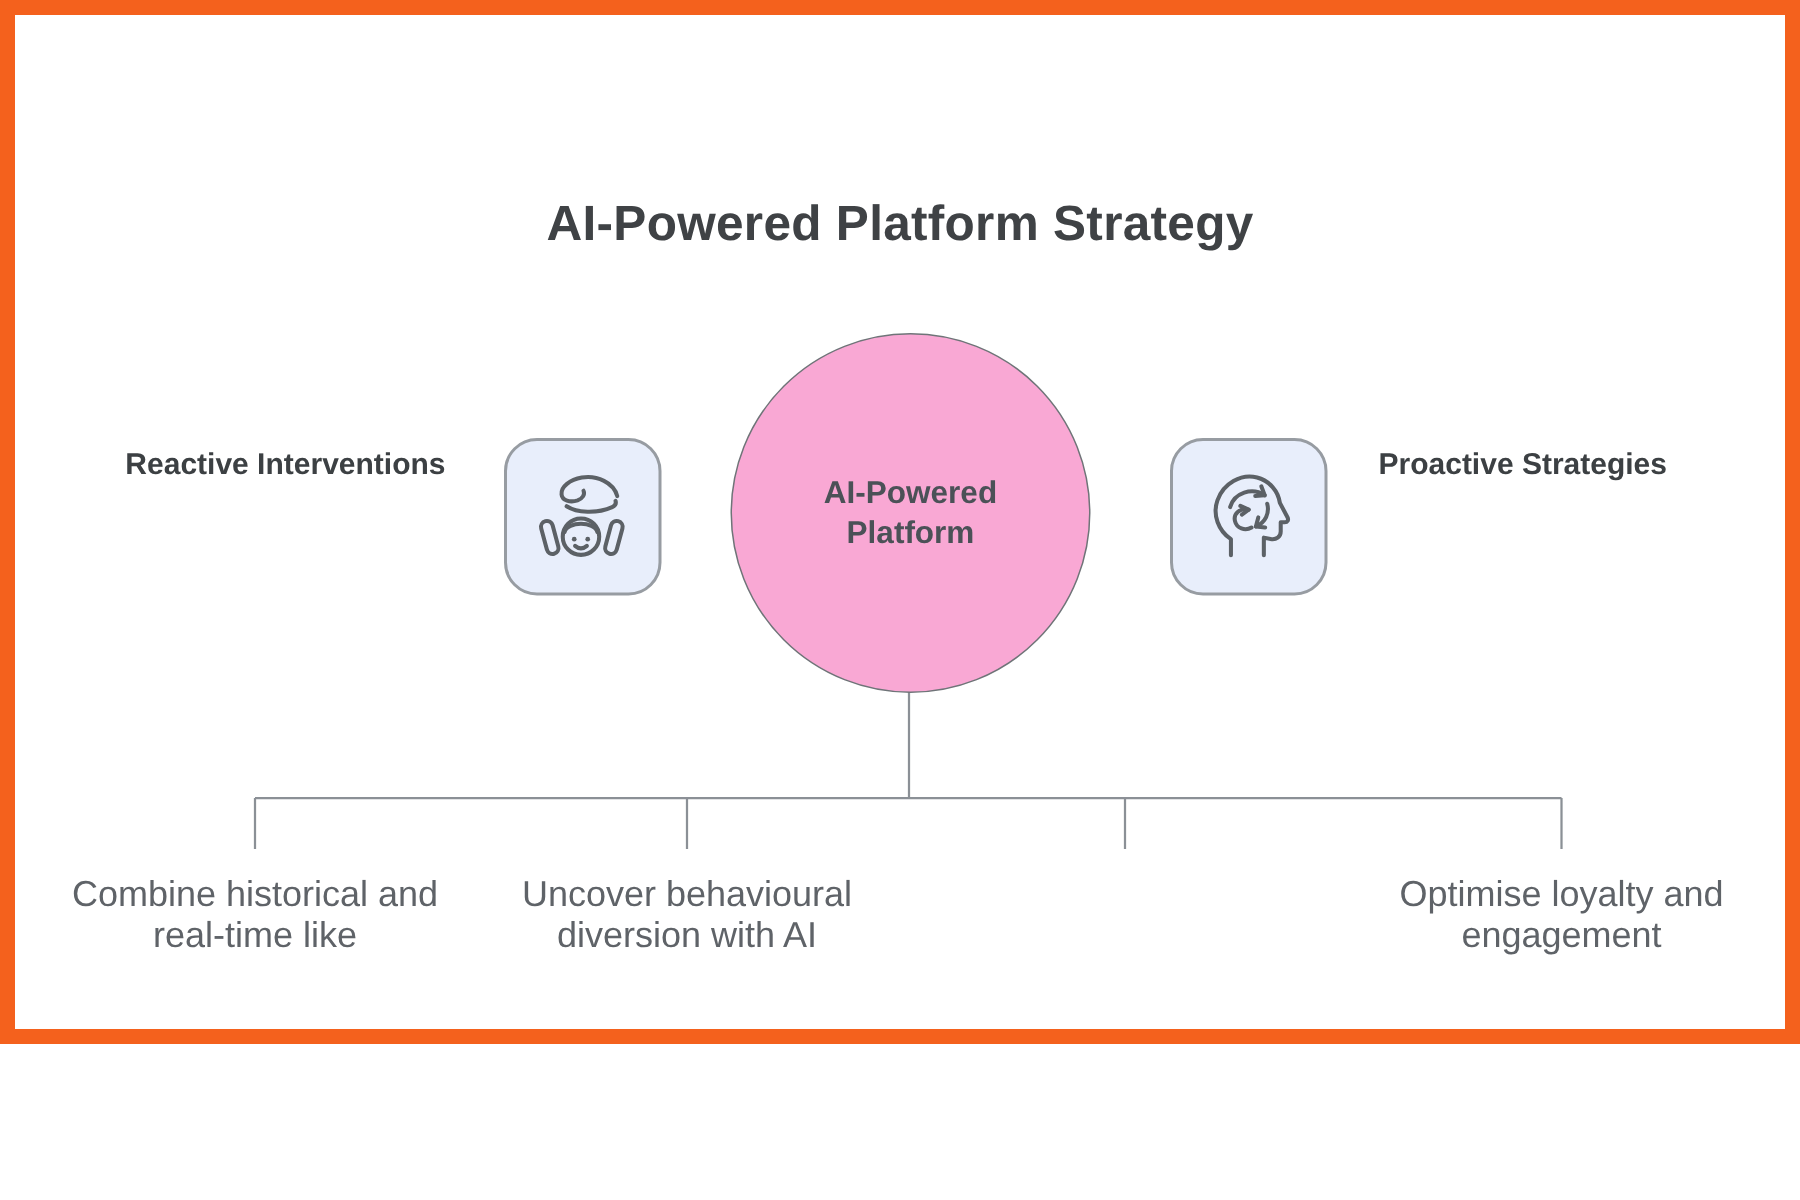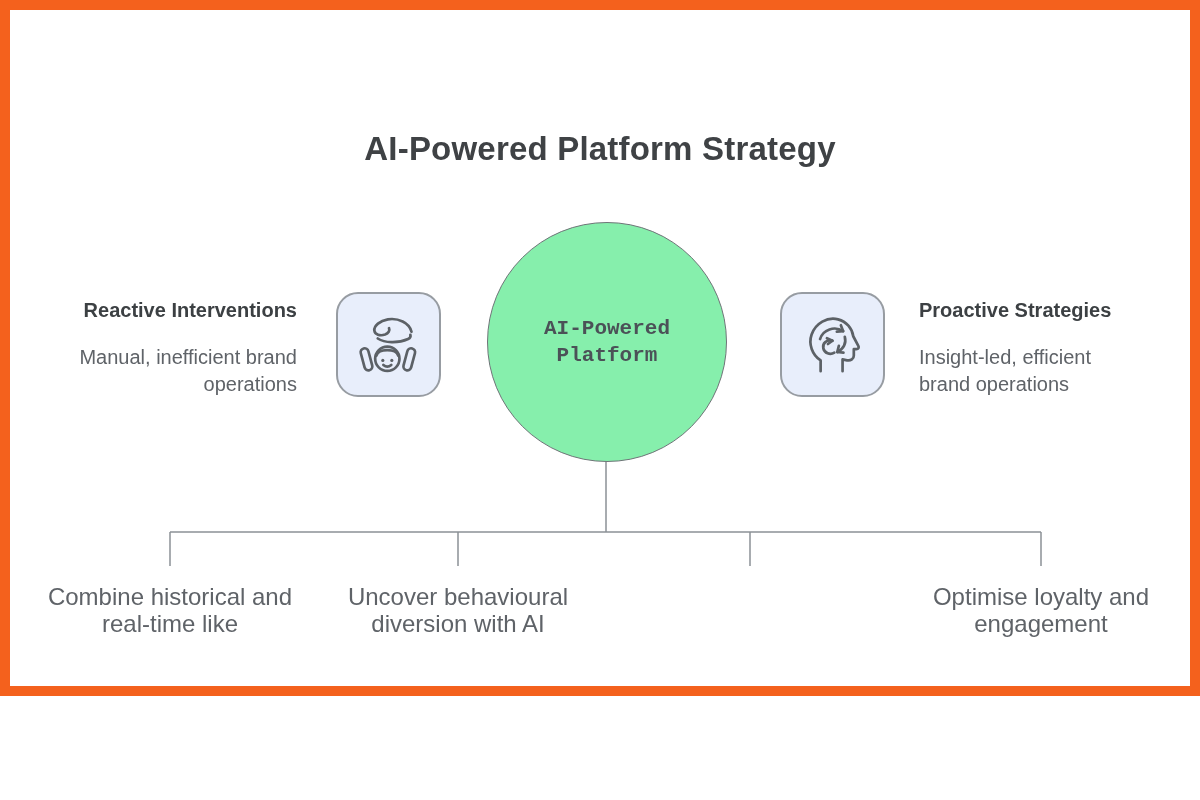--- a/index.html
+++ b/index.html
@@ -32,28 +32,27 @@
     position: absolute;
     left: 0; top: 0;
     width: 1200px; height: 800px;
     z-index: 1;
   }
   .center-circle {
     position: absolute;
     left: 487px; top: 222px;
     width: 240px; height: 240px;
     border-radius: 50%;
-    background: #86efac;
+    background: #f9a8d4;
     border: 1.5px solid #6F7478;
     box-sizing: border-box;
     display: flex;
     align-items: center;
     justify-content: center;
     z-index: 2;
-    font-family: Liberation Mono, monospace;
   }
   .center-circle .label {
     text-align: center;
     font-size: 21px;
     font-weight: bold;
     color: #4B5157;
     line-height: 27px;
   }
   .icon-box {
     position: absolute;
@@ -158,32 +157,24 @@
           <path d="M35.8 40 L41.3 40.6 M35.8 40 L37.2 34.6"></path>
           <path d="M31.5 30 C26.5 28.8, 22.3 32.2, 23.4 36.8 C24.4 41, 29.3 43, 33.2 40.6"></path>
           <path d="M31.5 30 L26.6 27.8 M31.5 30 L27.5 32.9"></path>
         </g>
       </svg>
     </span>
   </div>
 
   <div class="side-text left">
     <div class="side-heading">Reactive Interventions</div>
-    <div class="side-desc">
-      <span class="line">Manual, inefficient brand</span>
-      <span class="line">operations</span>
-    </div>
   </div>
 
   <div class="side-text right">
     <div class="side-heading">Proactive Strategies</div>
-    <div class="side-desc">
-      <span class="line">Insight-led, efficient</span>
-      <span class="line">brand operations</span>
-    </div>
   </div>
 
   <div class="branch-label" style="left:40px">
     <span class="line">Combine historical and</span>
     <span class="line">real-time like</span>
   </div>
   <div class="branch-label" style="left:328px">
     <span class="line">Uncover behavioural</span>
     <span class="line">diversion with AI</span>
   </div>

